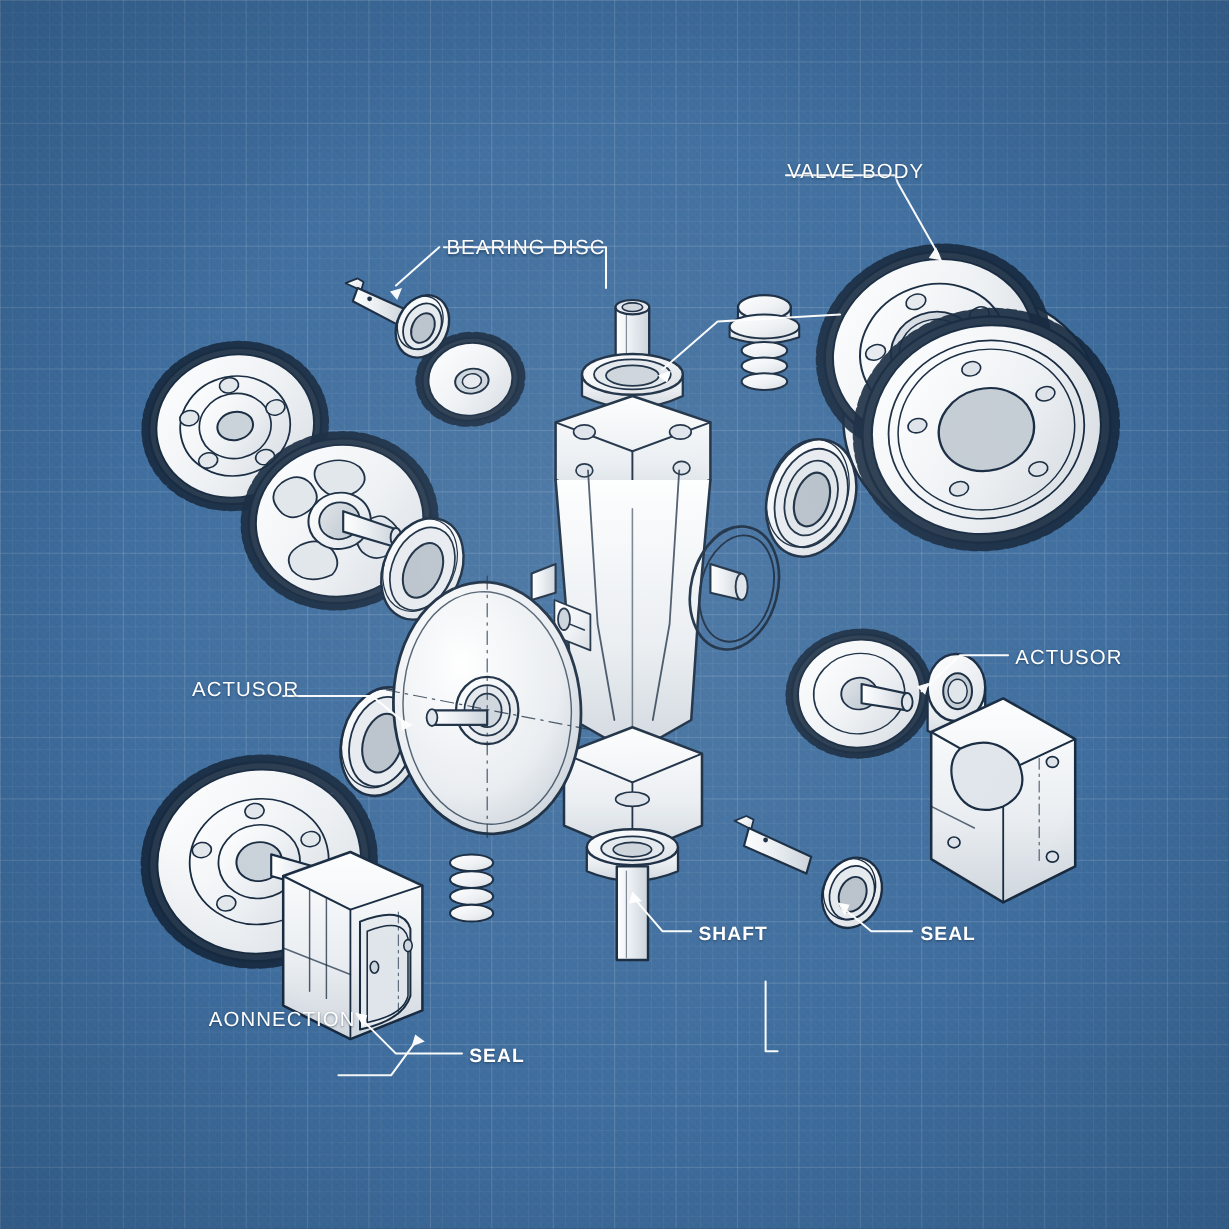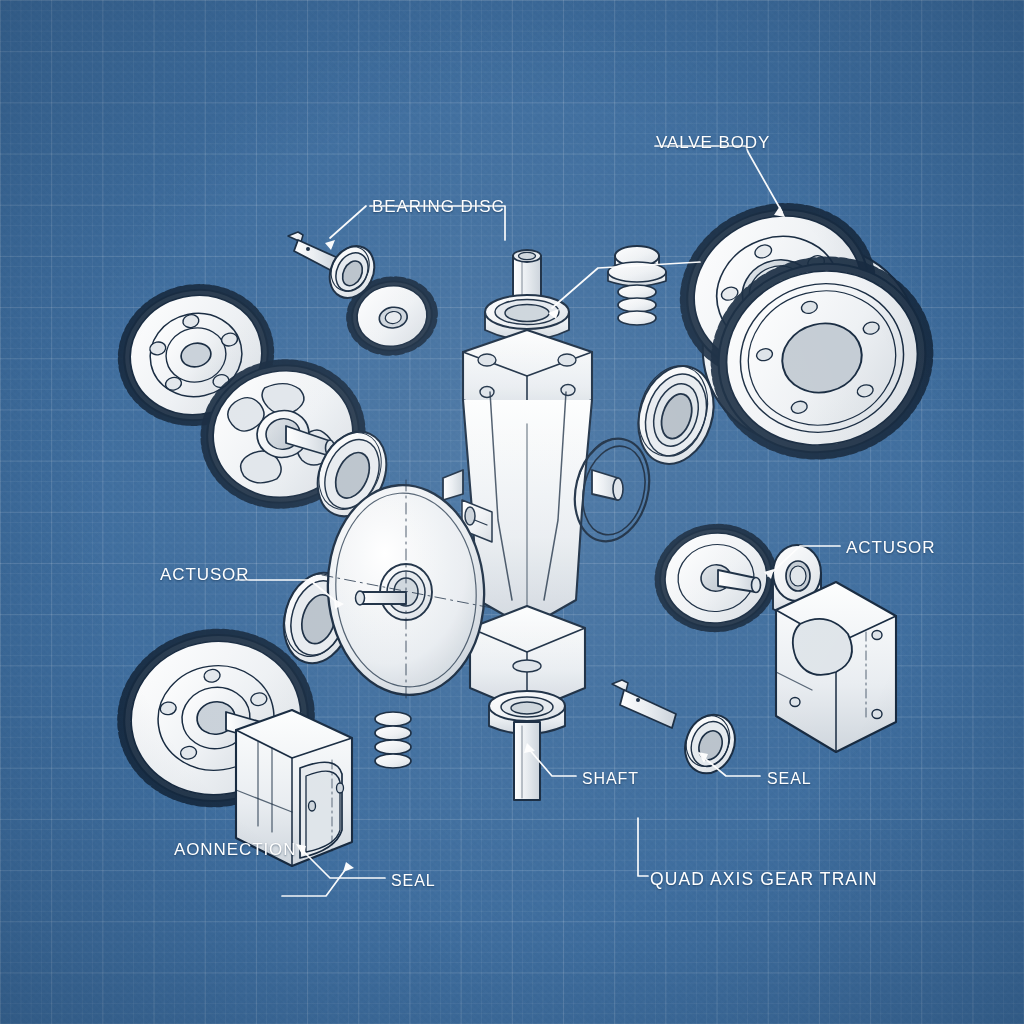--- a/index.html
+++ b/index.html
@@ -34,21 +34,21 @@
     background:
       radial-gradient(ellipse 78% 78% at 50% 46%, rgba(255,255,255,.10) 0%, rgba(255,255,255,.03) 38%, rgba(0,0,0,0) 58%),
       radial-gradient(ellipse 95% 95% at 50% 50%, rgba(0,0,0,0) 42%, rgba(10,34,60,.30) 80%, rgba(8,28,52,.55) 100%);
   }
   #art{position:absolute;inset:0;}
   
   .label{
     position:absolute;color:#ffffff;font-size:17px;letter-spacing:.9px;
     white-space:nowrap;text-shadow:0 1px 2px rgba(12,38,66,.55);text-align:right;
   }
-  .label.small{font-size:16px;}
+  .label.small{font-size:16px;font-weight:bold;}
   .label.cap{font-size:17.5px;letter-spacing:1.1px;}
 </style>
 </head>
 <body>
 
 <div id="sheet">
 
   <div class="grid-fine"></div>
   <div class="grid-major"></div>
   <div class="paper-noise"></div>
@@ -411,15 +411,14 @@
   <div class="label" style="left:846px;top:538px">ACTUSOR</div>
 
   <div class="label small" style="left:582px;top:770px">SHAFT</div>
 
   <div class="label small" style="left:767px;top:770px">SEAL</div>
 
   <div class="label small" style="left:391px;top:872px">SEAL</div>
 
   <div class="label" style="left:174px;top:840px">AONNECTION</div>
 
-  <div class="label cap" style="left:650px;top:869px">QUAD AXIS GEAR TRAIN</div>
 
 </div>
 
 </body></html>

